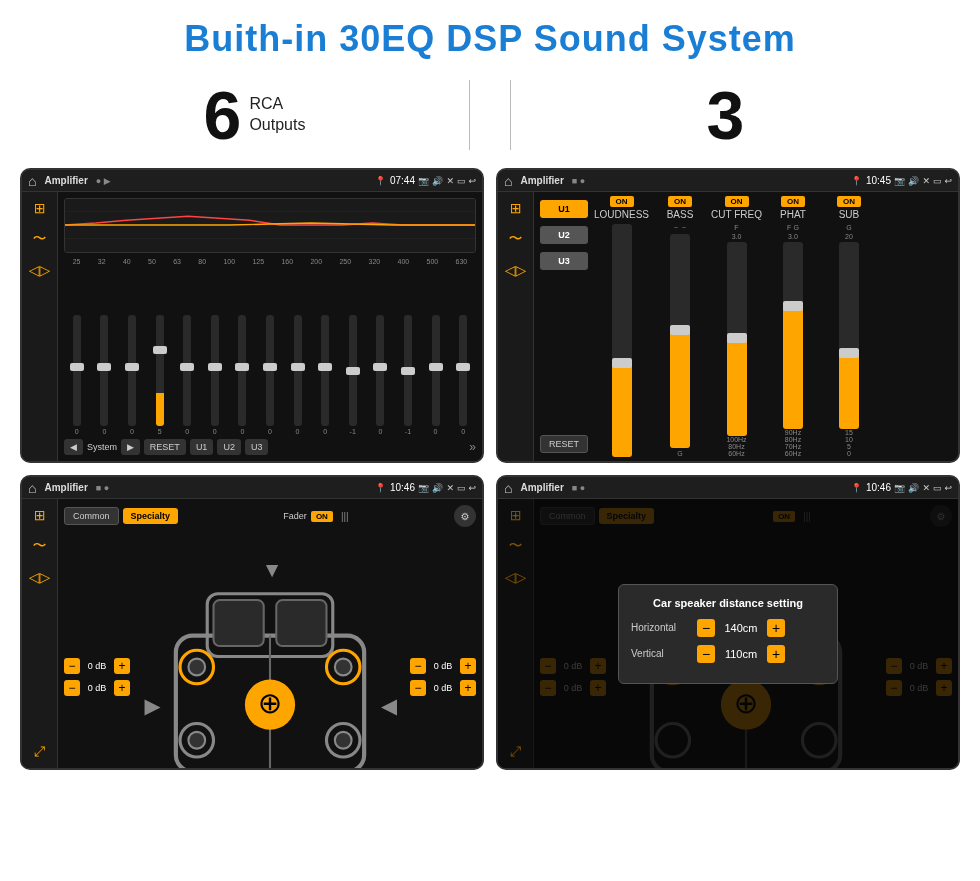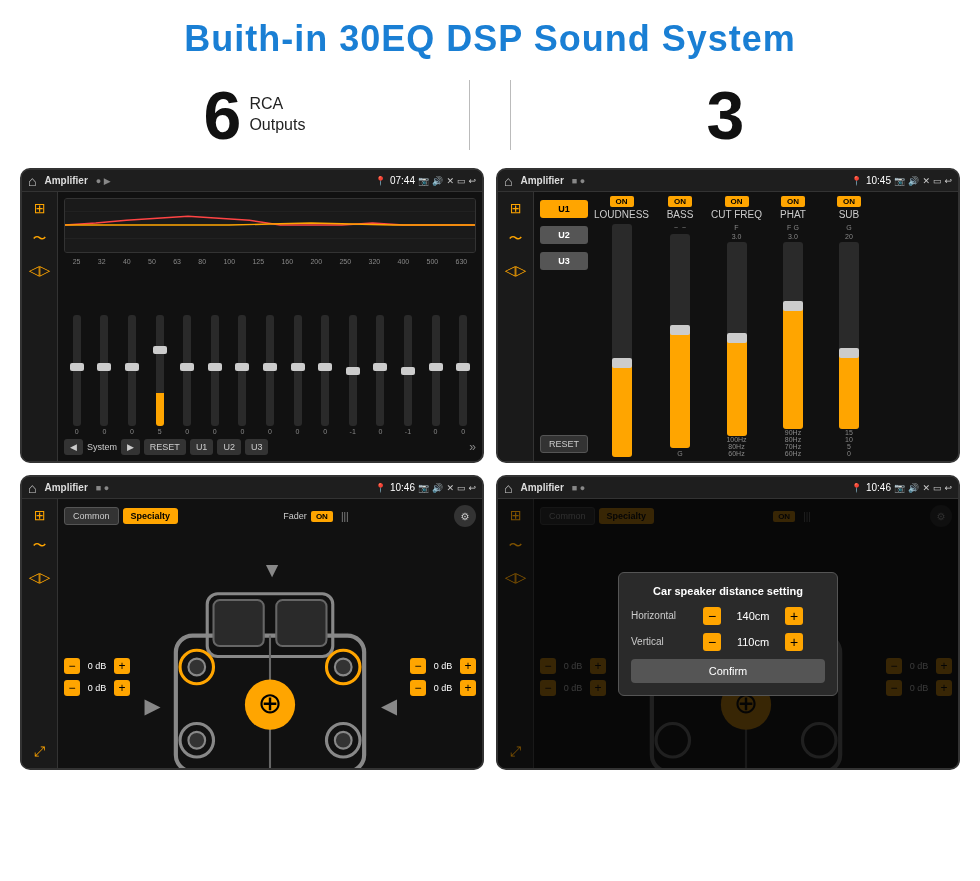--- a/index.html
+++ b/index.html
@@ -445,21 +445,21 @@
       font-size: 11px;
       color: #fff;
       text-align: center;
       margin-bottom: 10px;
       font-weight: bold;
     }
 
     .dialog-row {
       display: flex;
       align-items: center;
-      gap: 12px;
+      gap: 6px;
       margin-bottom: 8px;
     }
 
     .dialog-label {
       font-size: 10px;
       color: #ccc;
       min-width: 60px;
     }
 
     .dialog-minus, .dialog-plus {
@@ -965,18 +965,17 @@
           <button class="dialog-minus">−</button>
           <span class="dialog-value">140cm</span>
           <button class="dialog-plus">+</button>
         </div>
         <div class="dialog-row">
           <span class="dialog-label">Vertical</span>
           <button class="dialog-minus">−</button>
           <span class="dialog-value">110cm</span>
           <button class="dialog-plus">+</button>
         </div>
-        <button class="dialog-confirm-btn">Confirm</button>
       </div>
     </div>
   </div>
 
 </div>
 
 </body></html>

